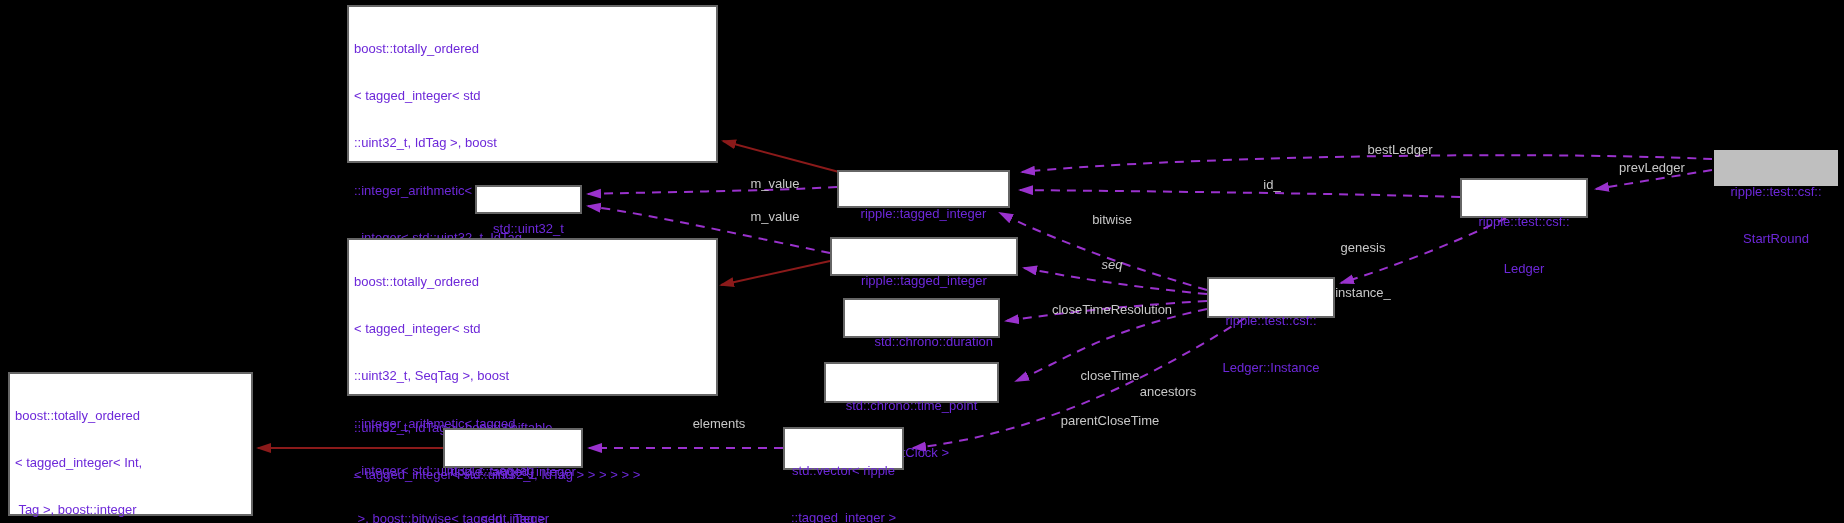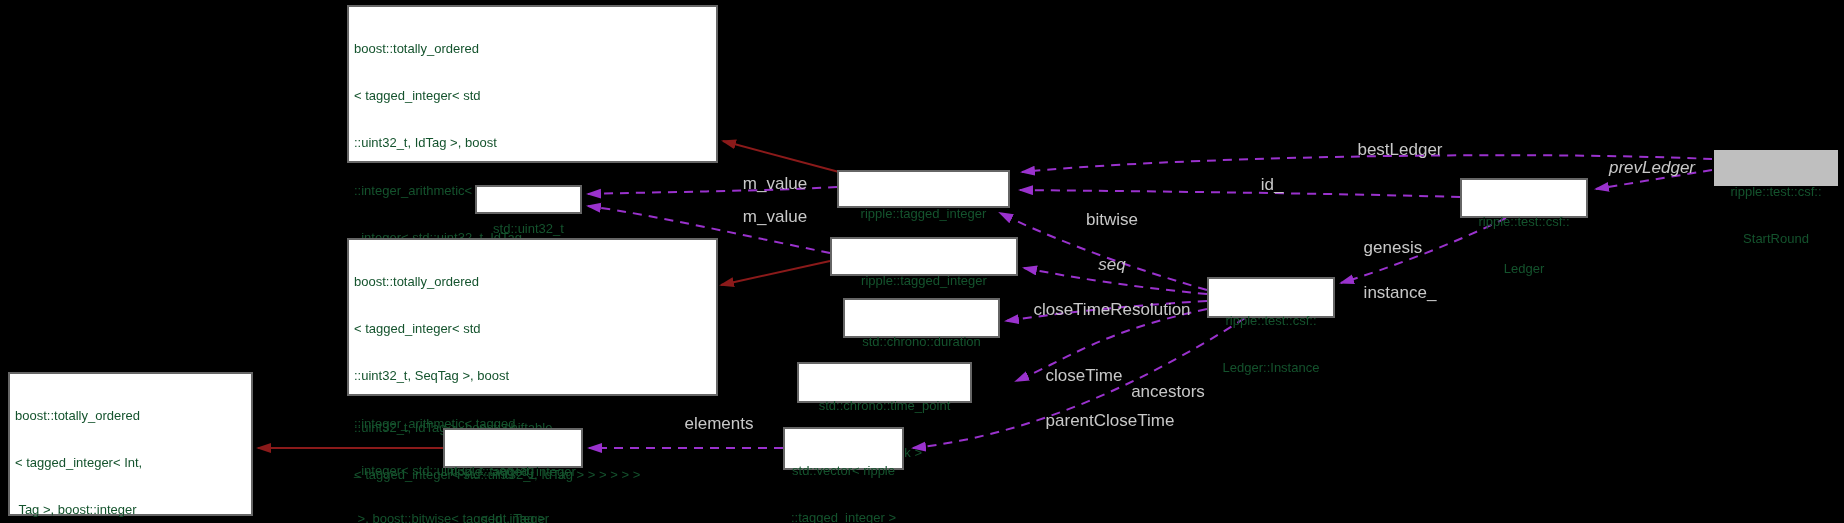--- a/index.html
+++ b/index.html
@@ -8,36 +8,36 @@
     width:1844px;height:523px;
     background:#000;
     font-family:"Liberation Sans", sans-serif;
     overflow:hidden;
   }
   #edges{position:absolute;left:0;top:0;width:1844px;height:523px;}
   .node{
     position:absolute;
     background:#ffffff;
     border:2px solid #666;
-    color:#14532d;
+    color:#6d28d9;
     font-size:13px;
     line-height:15.8px;
     white-space:pre;
     padding:2px 5px;
     box-sizing:border-box;
   }
   .node.center{text-align:center;}
   .node.highlight{background:#bfbfbf;border-color:#000;}
   .elabel{
     position:absolute;
     color:#c8c8c8;
-    font-size:17px;
+    font-size:13px;
     line-height:15px;
     white-space:pre;
-    text-align:left;
+    text-align:center;
     transform:translateX(-50%);
   }
 </style>
 </head>
 <body>
 
 <div id="canvas">
 
   <svg id="edges" width="1844" height="523" viewBox="0 0 1844 523" xmlns="http://www.w3.org/2000/svg">
     <defs>
@@ -112,26 +112,26 @@
   <div class="node center" style="left:837px;top:170px;width:173px;height:38px;">
     <div>ripple::tagged_integer</div>
     <div>&lt; std::uint32_t, IdTag &gt;</div>
   </div>
 
   <div class="node center" style="left:830px;top:237px;width:188px;height:39px;">
     <div>ripple::tagged_integer</div>
     <div>&lt; std::uint32_t, SeqTag &gt;</div>
   </div>
 
-  <div class="node center" style="left:843px;top:298px;width:157px;height:40px;">
+  <div class="node center" style="left:843px;top:298px;width:157px;height:40px;text-align:right;">
     <div>std::chrono::duration</div>
     <div>&lt; rep, period &gt;</div>
   </div>
 
-  <div class="node center" style="left:797px;top:362px;width:175px;height:41px;">
+  <div class="node center" style="left:824px;top:362px;width:175px;height:41px;">
     <div>std::chrono::time_point</div>
     <div>&lt; NetClock &gt;</div>
   </div>
 
   <div class="node center" style="left:443px;top:428px;width:140px;height:40px;">
     <div>ripple::tagged_integer</div>
     <div>&lt; Int, Tag &gt;</div>
   </div>
 
   <div class="node center" style="left:783px;top:427px;width:121px;height:43px;">
@@ -160,19 +160,19 @@
   <div class="elabel" style="left:1112px;top:257px;font-style:italic;">seq</div>
   <div class="elabel" style="left:1112px;top:302px;">closeTimeResolution</div>
   <div class="elabel" style="left:1110px;top:338px;">
     <div>closeTime</div>
     <div>parentCloseTime</div>
   </div>
   <div class="elabel" style="left:1168px;top:384px;">ancestors</div>
   <div class="elabel" style="left:719px;top:416px;">elements</div>
   <div class="elabel" style="left:1400px;top:142px;">bestLedger</div>
   <div class="elabel" style="left:1272px;top:177px;">id_</div>
-  <div class="elabel" style="left:1400px;top:210px;">
+  <div class="elabel" style="left:1363px;top:210px;">
     <div>genesis</div>
     <div>instance_</div>
   </div>
-  <div class="elabel" style="left:1652px;top:160px;font-style:italic;">prevLedger</div>
+  <div class="elabel" style="left:1652px;top:160px;">prevLedger</div>
 
 </div>
 
 </body></html>

